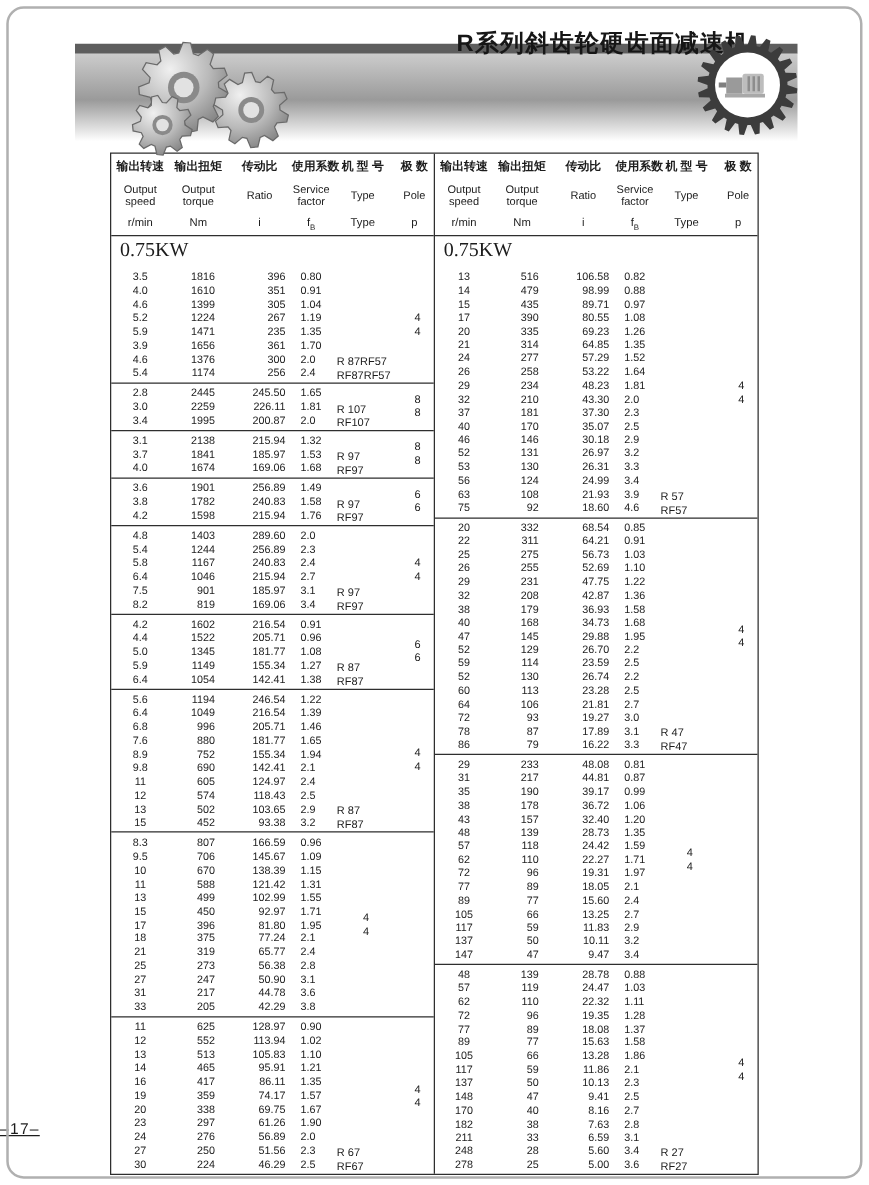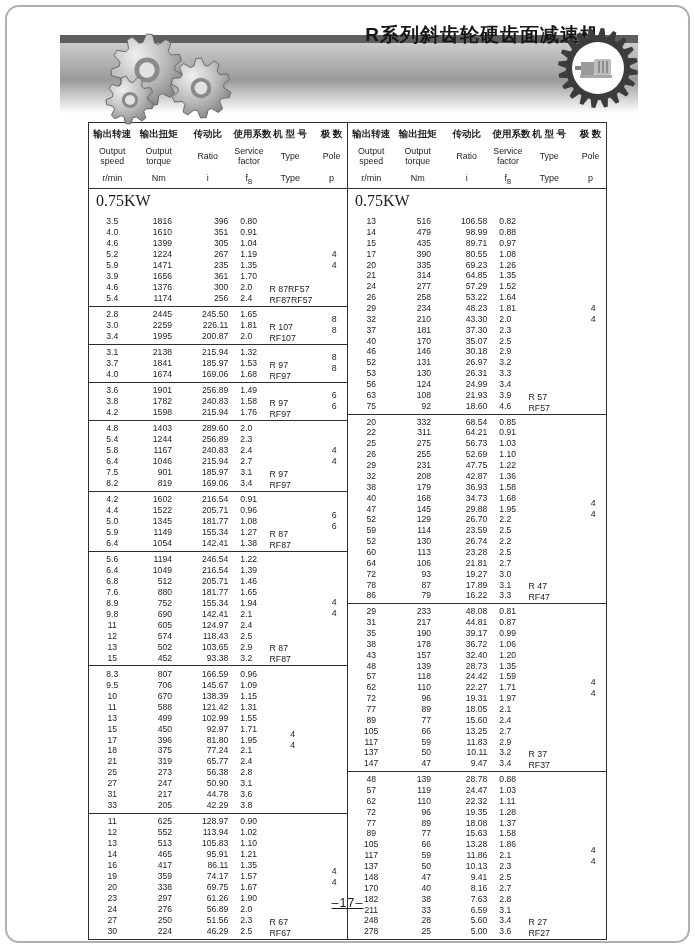--- a/index.html
+++ b/index.html
@@ -51,21 +51,21 @@
   .c0{text-align:center;}
   .c1{text-align:right;padding-right:10px;}
   .c2{text-align:right;padding-right:5px;}
   .c3{text-align:left;padding-left:7px;}
   .g-type{display:flex;flex-direction:column;justify-content:flex-end;
       font-size:8.8px;line-height:11px;padding-left:5px;white-space:nowrap;}
   .g-pole{display:flex;flex-direction:column;justify-content:center;align-items:center;
       font-size:8.8px;line-height:11px;}
 
   
-  .footer{position:absolute;left:0;top:896px;width:100%;text-align:center;
+  .footer{position:absolute;left:0;top:896px;width:100%;
       font-size:12.5px;letter-spacing:1px;z-index:2;text-decoration:underline;}
 </style>
 </head>
 <body>
 
 <div class="scan-frame"></div>
 
 <header>
   <div class="band">
     <div class="band-dark"></div>
@@ -385,21 +385,21 @@
               <div class="c3">1.22</div>
             </div>
             <div class="row">
               <div class="c0">6.4</div>
               <div class="c1">1049</div>
               <div class="c2">216.54</div>
               <div class="c3">1.39</div>
             </div>
             <div class="row">
               <div class="c0">6.8</div>
-              <div class="c1">512</div>
+              <div class="c1">996</div>
               <div class="c2">205.71</div>
               <div class="c3">1.46</div>
             </div>
             <div class="row">
               <div class="c0">7.6</div>
               <div class="c1">880</div>
               <div class="c2">181.77</div>
               <div class="c3">1.65</div>
             </div>
             <div class="row">
@@ -963,24 +963,20 @@
               <div class="c2">10.11</div>
               <div class="c3">3.2</div>
             </div>
             <div class="row">
               <div class="c0">147</div>
               <div class="c1">47</div>
               <div class="c2">9.47</div>
               <div class="c3">3.4</div>
             </div>
           </div>
-          <div class="g-type">
-            <div>R 37</div>
-            <div>RF37</div>
-          </div>
           <div class="g-pole">
             <div>4</div>
             <div>4</div>
           </div>
         </div>
         <div class="group" style="flex-grow: 15;">
           <div class="g-rows">
             <div class="row">
               <div class="c0">48</div>
               <div class="c1">139</div>

